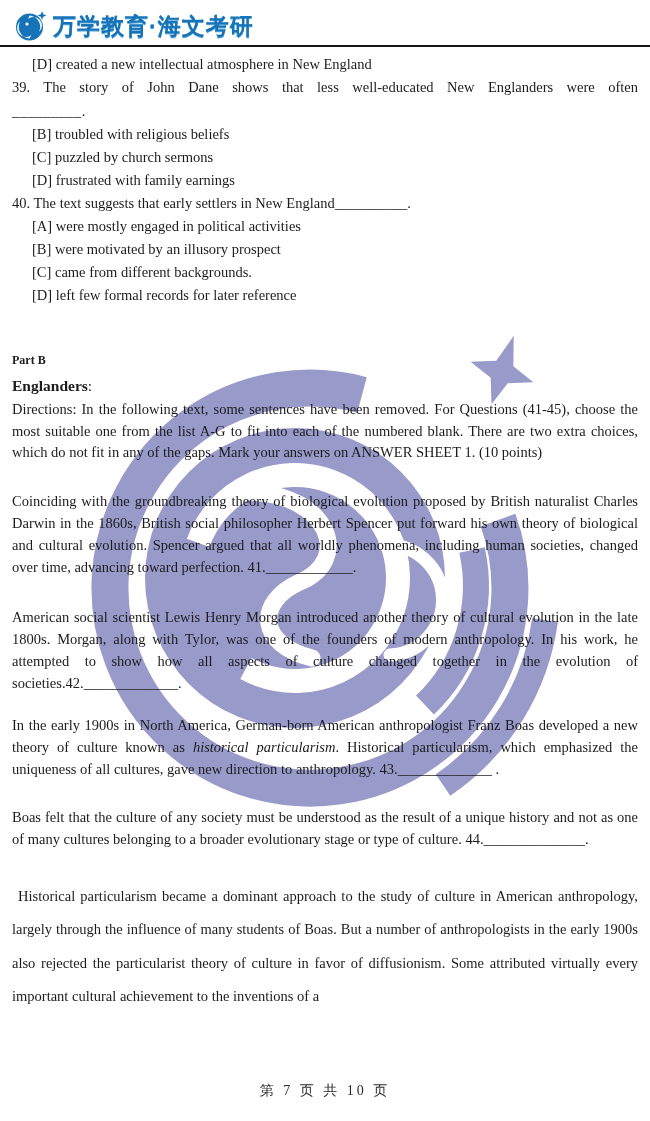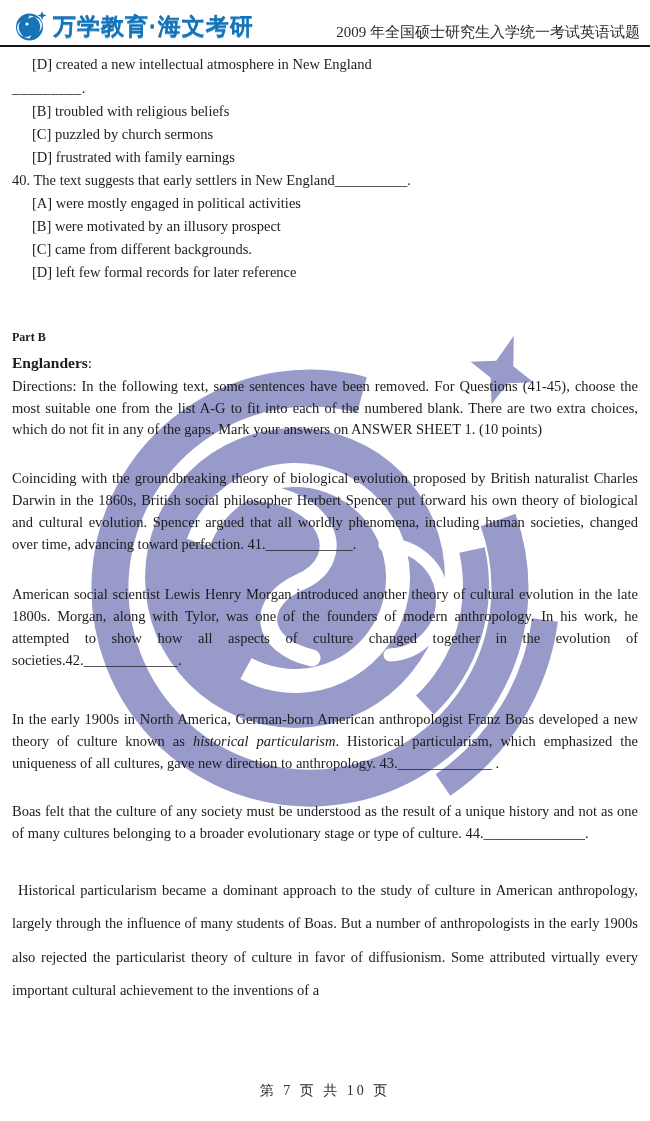--- a/index.html
+++ b/index.html
@@ -86,21 +86,21 @@
   .directions-text {
     line-height: 21.5px;
     text-align: justify;
   }
   .para {
     margin-top: 26px;
     line-height: 22px;
     text-align: justify;
   }
   .para.p2 { margin-top: 28px; }
-  .para.p3 { margin-top: 37px; }
+  .para.p3 { margin-top: 20px; }
   .para.p4 { margin-top: 26px; }
   .para.p5 {
     margin-top: 30px;
     line-height: 33.5px;
     text-indent: 6px;
   }
   .italic { font-style: italic; }
 
   
   .footer {
@@ -141,27 +141,27 @@
     <div class="brand">
       <svg width="33" height="33" viewBox="0 0 33 33" aria-hidden="true">
         <circle cx="15.5" cy="17" r="13.5" fill="#1673b8"></circle>
         <path d="M 15.5 5.5 A 11.5 11.5 0 0 1 25 22 A 8 8 0 0 0 14 9 Z" fill="#ffffff" opacity="0.9"></path>
         <path d="M 15.5 28.5 A 11.5 11.5 0 0 1 6.5 11 A 8 8 0 0 0 17.5 25 Z" fill="#ffffff" opacity="0.9"></path>
         <circle cx="13" cy="14" r="1.6" fill="#ffffff"></circle>
         <path d="M28 1 L29.2 4.3 L32.5 5.5 L29.2 6.7 L28 10 L26.8 6.7 L23.5 5.5 L26.8 4.3 Z" fill="#1673b8"></path>
       </svg>
       <span class="brand-name">万学教育·海文考研</span>
     </div>
-    <div class="doc-title">2009 年全国硕士研究生入学统一考试英语试题</div>
   </div>
 
   <div class="content">
 
     <div class="option">[D] created a new intellectual atmosphere in New England</div>
 
+    <div class="stem-justified">39. The story of John Dane shows that less well-educated New Englanders were often</div>
     <div class="blank-line">_________.</div>
     <div class="option">[B] troubled with religious beliefs</div>
     <div class="option">[C] puzzled by church sermons</div>
     <div class="option">[D] frustrated with family earnings</div>
 
     <div class="qline">40. The text suggests that early settlers in New England__________.</div>
     <div class="option">[A] were mostly engaged in political activities</div>
     <div class="option">[B] were motivated by an illusory prospect</div>
     <div class="option">[C] came from different backgrounds.</div>
     <div class="option">[D] left few formal records for later reference</div>

